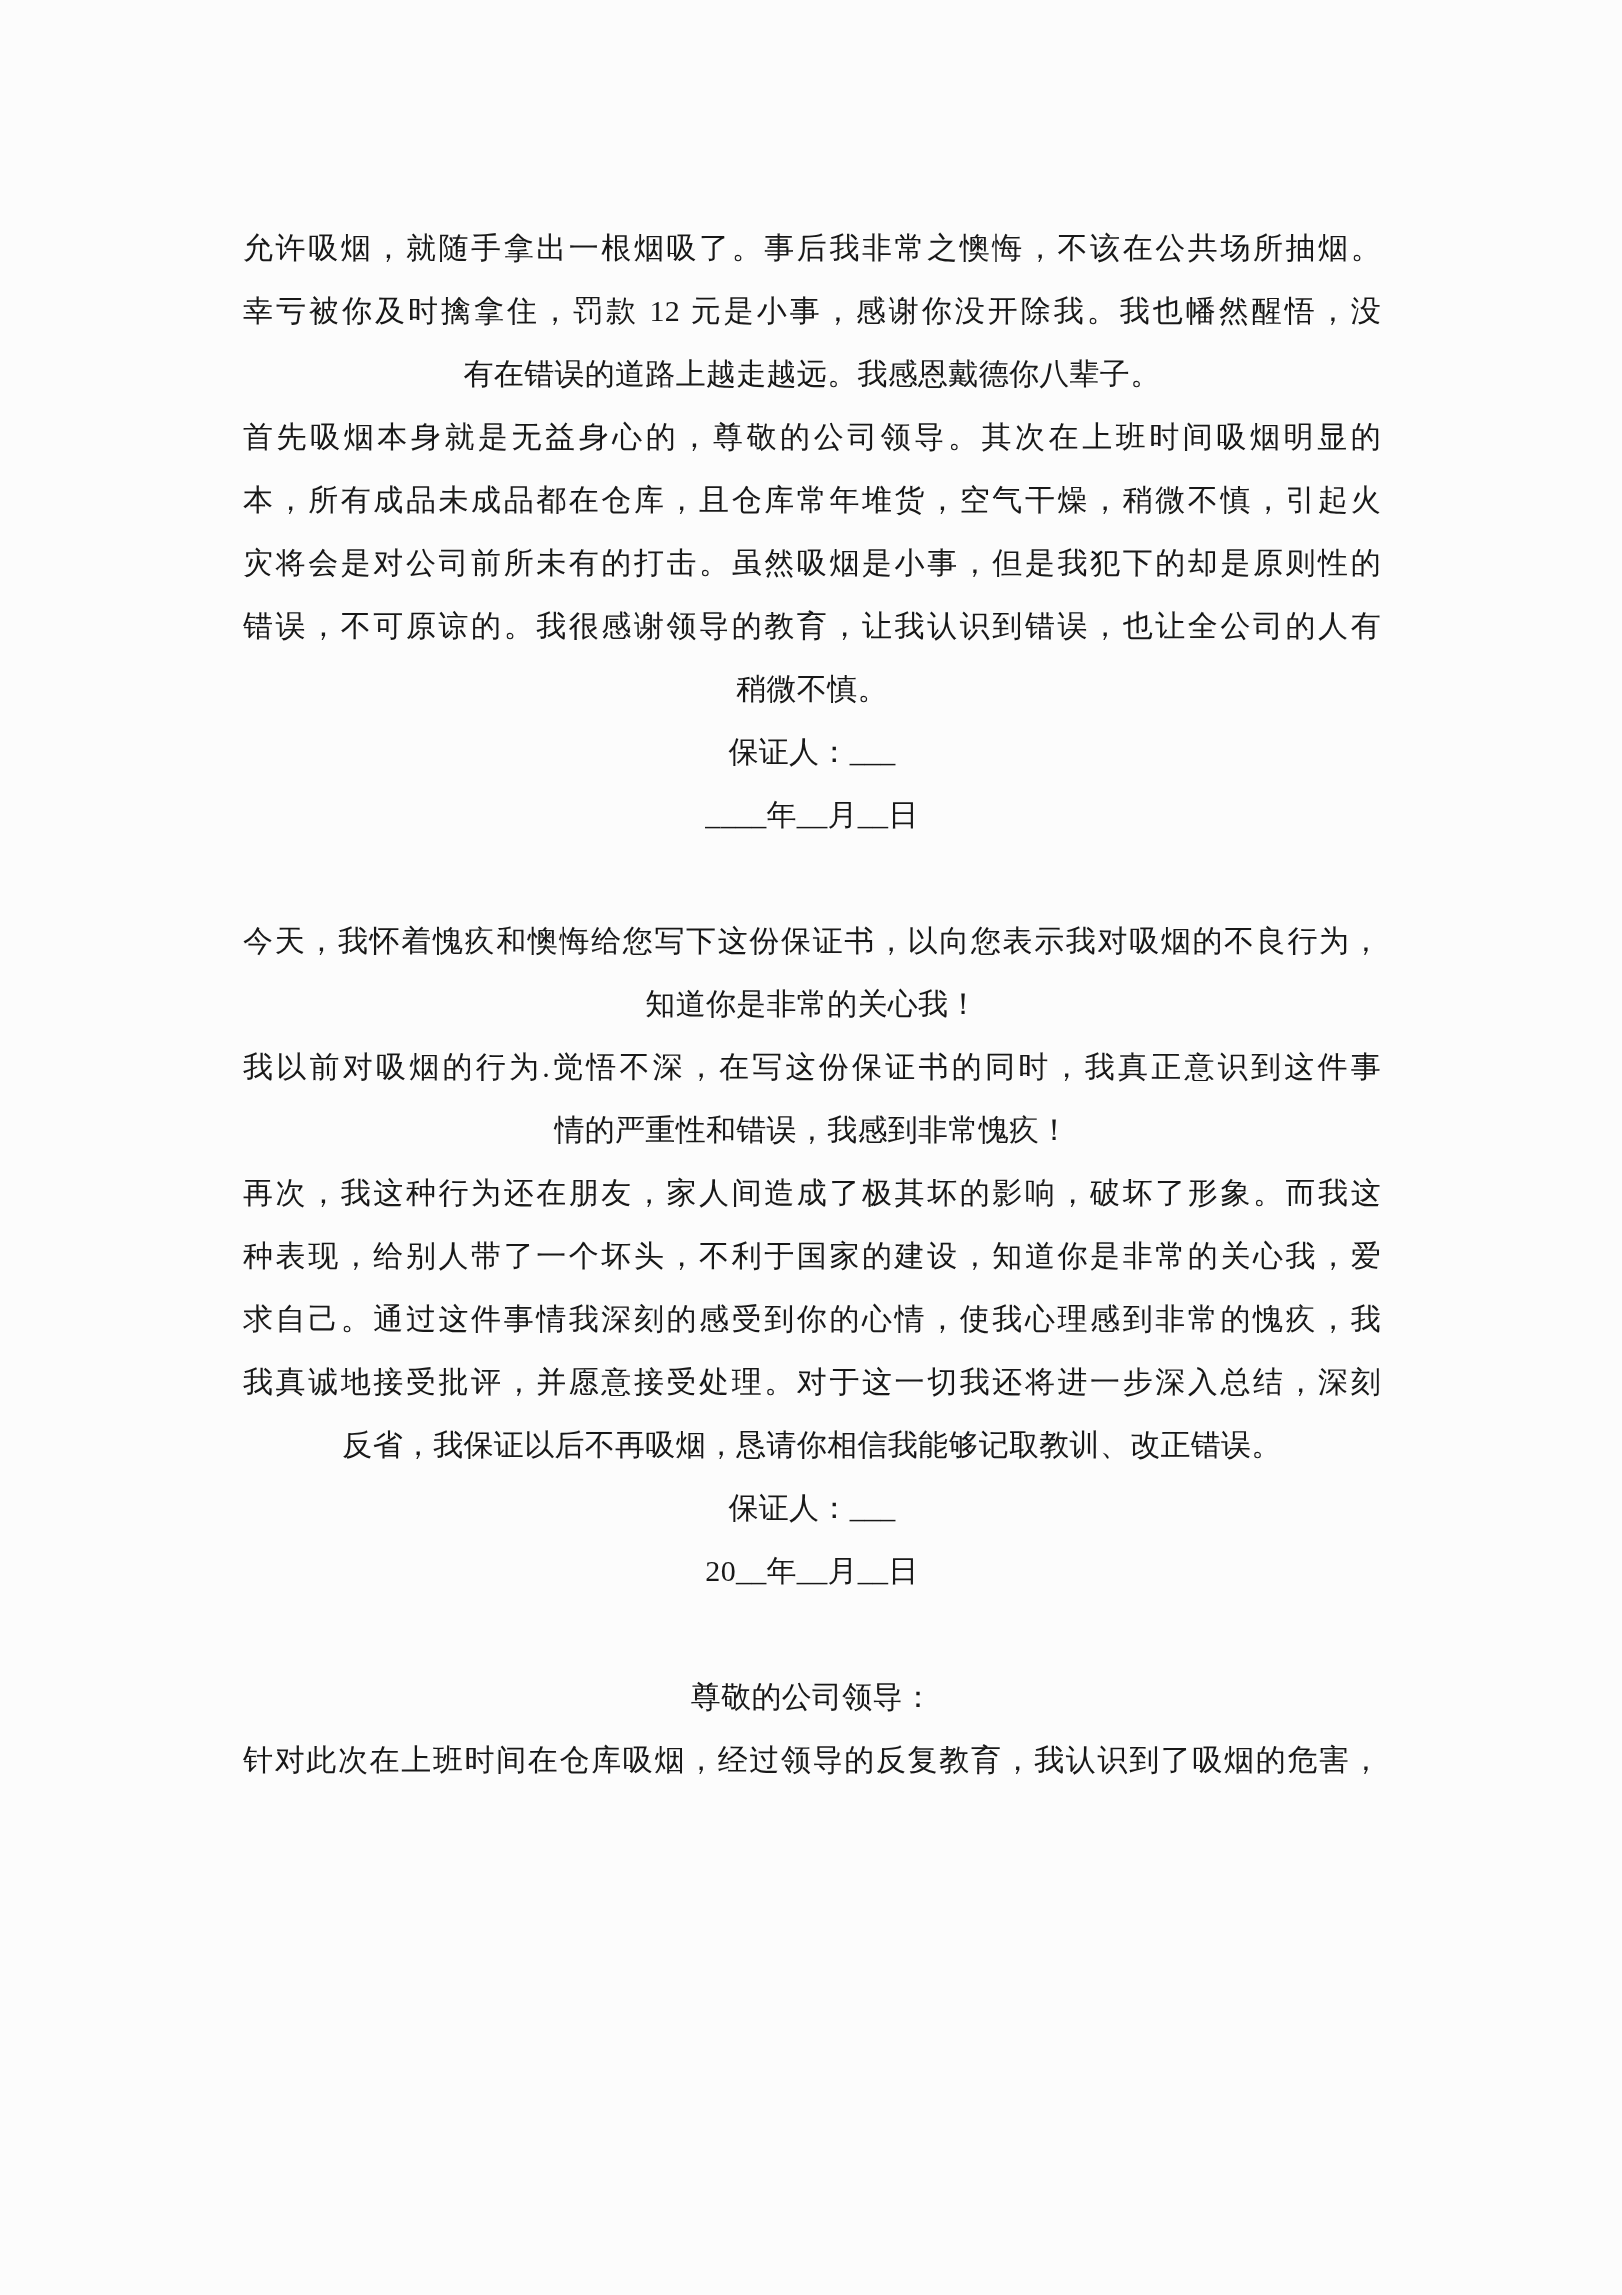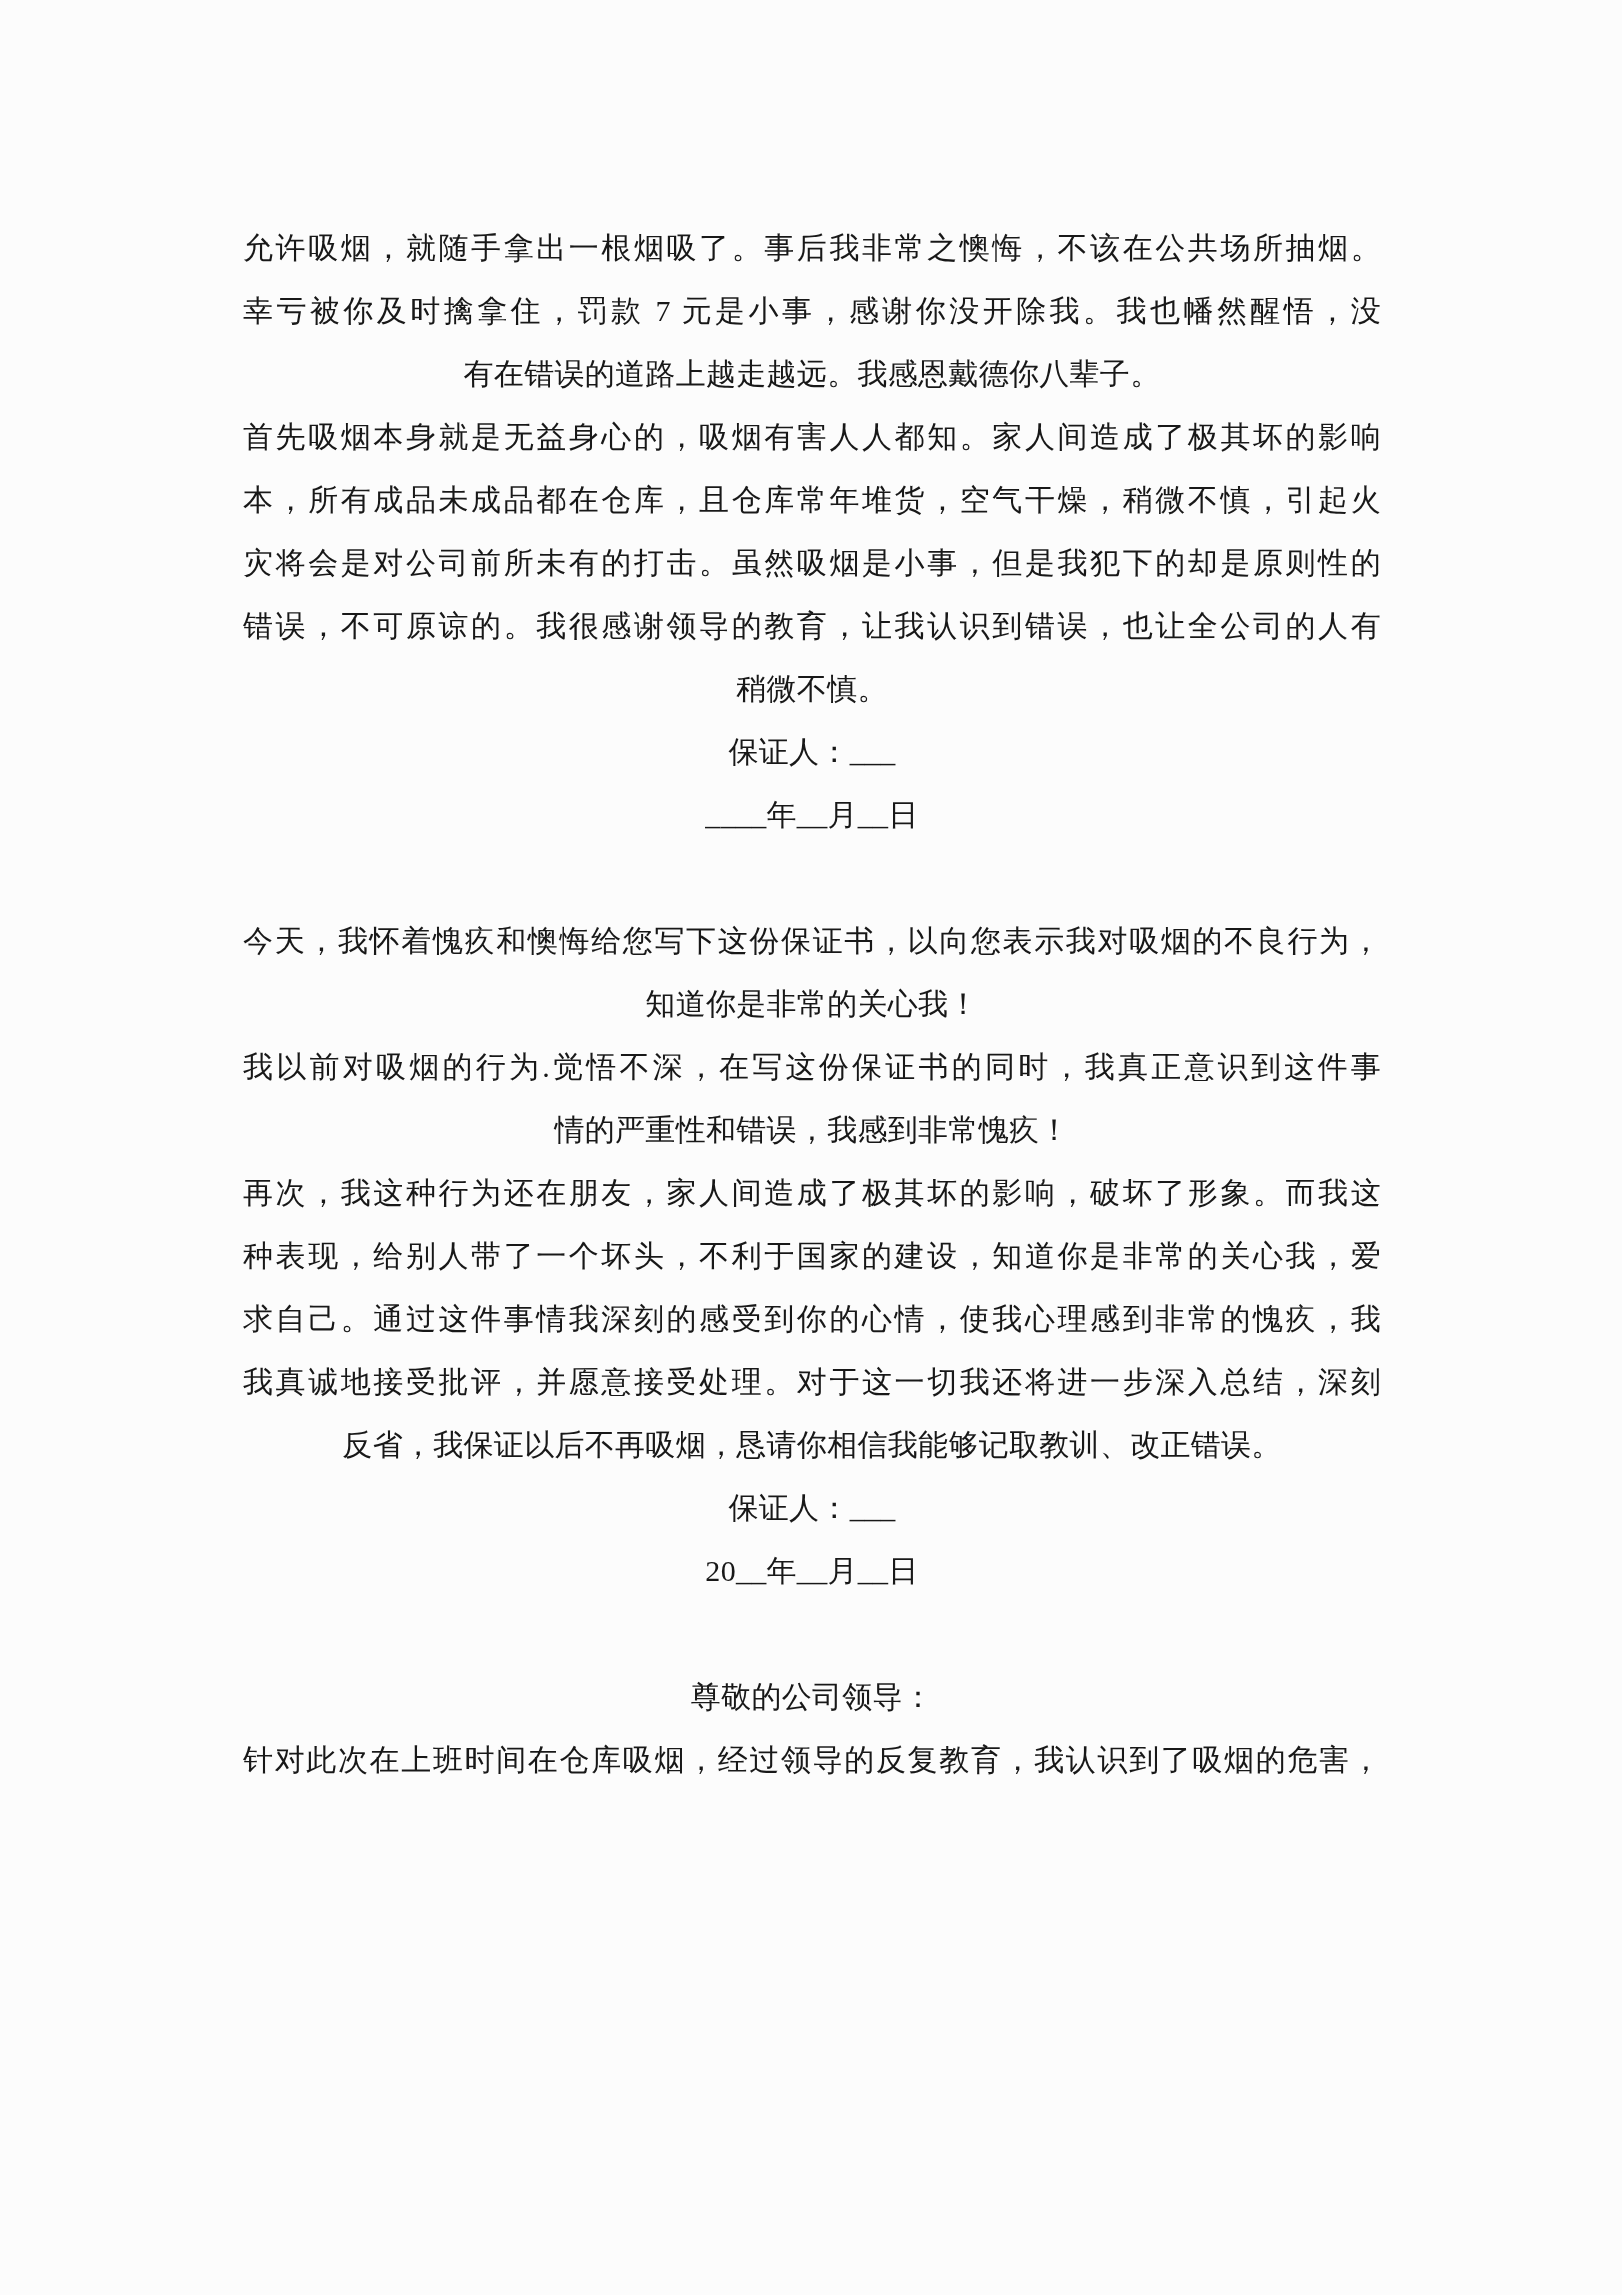--- a/index.html
+++ b/index.html
@@ -31,23 +31,23 @@
     text-align-last: justify;
     -moz-text-align-last: justify;
   }
   .line.blank { min-height: 63px; }
 </style>
 </head>
 <body>
 
 <div class="page">
   <div class="line j">允许吸烟，就随手拿出一根烟吸了。事后我非常之懊悔，不该在公共场所抽烟。</div>
-  <div class="line j">幸亏被你及时擒拿住，罚款 7 元是小事，感谢你没开除我。我也幡然醒悟，没</div>
+  <div class="line j">幸亏被你及时擒拿住，罚款 12 元是小事，感谢你没开除我。我也幡然醒悟，没</div>
   <div class="line">有在错误的道路上越走越远。我感恩戴德你八辈子。</div>
-  <div class="line j">首先吸烟本身就是无益身心的，吸烟有害人人都知。家人间造成了极其坏的影响</div>
+  <div class="line j">首先吸烟本身就是无益身心的，尊敬的公司领导。其次在上班时间吸烟明显的</div>
   <div class="line j">本，所有成品未成品都在仓库，且仓库常年堆货，空气干燥，稍微不慎，引起火</div>
   <div class="line j">灾将会是对公司前所未有的打击。虽然吸烟是小事，但是我犯下的却是原则性的</div>
   <div class="line j">错误，不可原谅的。我很感谢领导的教育，让我认识到错误，也让全公司的人有</div>
   <div class="line">稍微不慎。</div>
   <div class="line">保证人：___</div>
   <div class="line">____年__月__日</div>
   <div class="line blank"></div>
   <div class="line j">今天，我怀着愧疚和懊悔给您写下这份保证书，以向您表示我对吸烟的不良行为，</div>
   <div class="line">知道你是非常的关心我！</div>
   <div class="line j">我以前对吸烟的行为.觉悟不深，在写这份保证书的同时，我真正意识到这件事</div>

